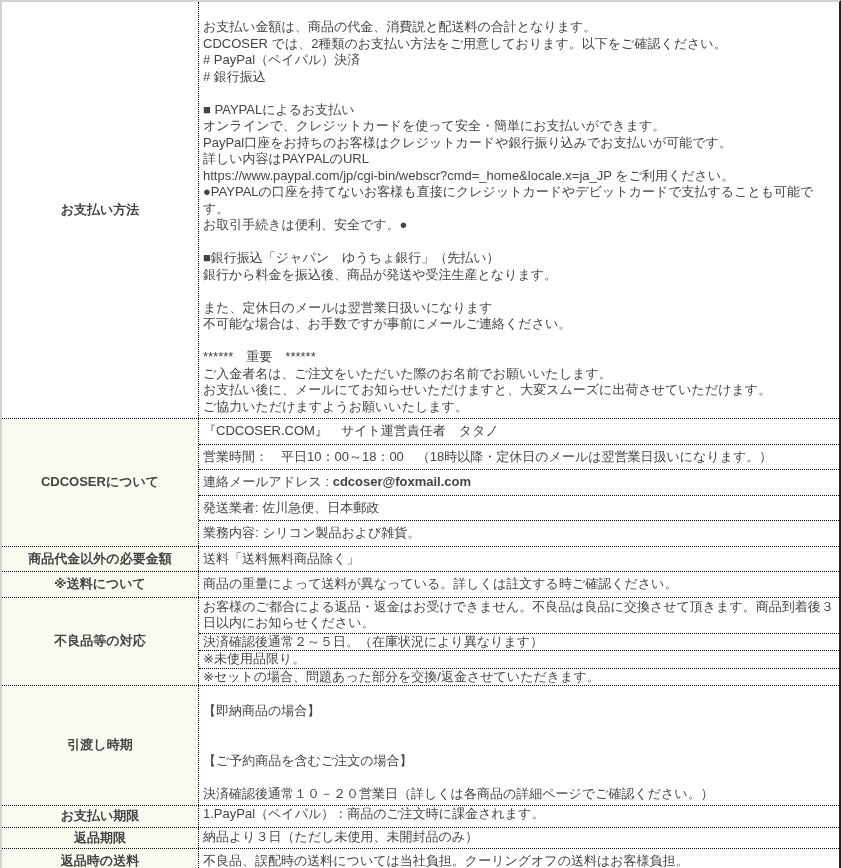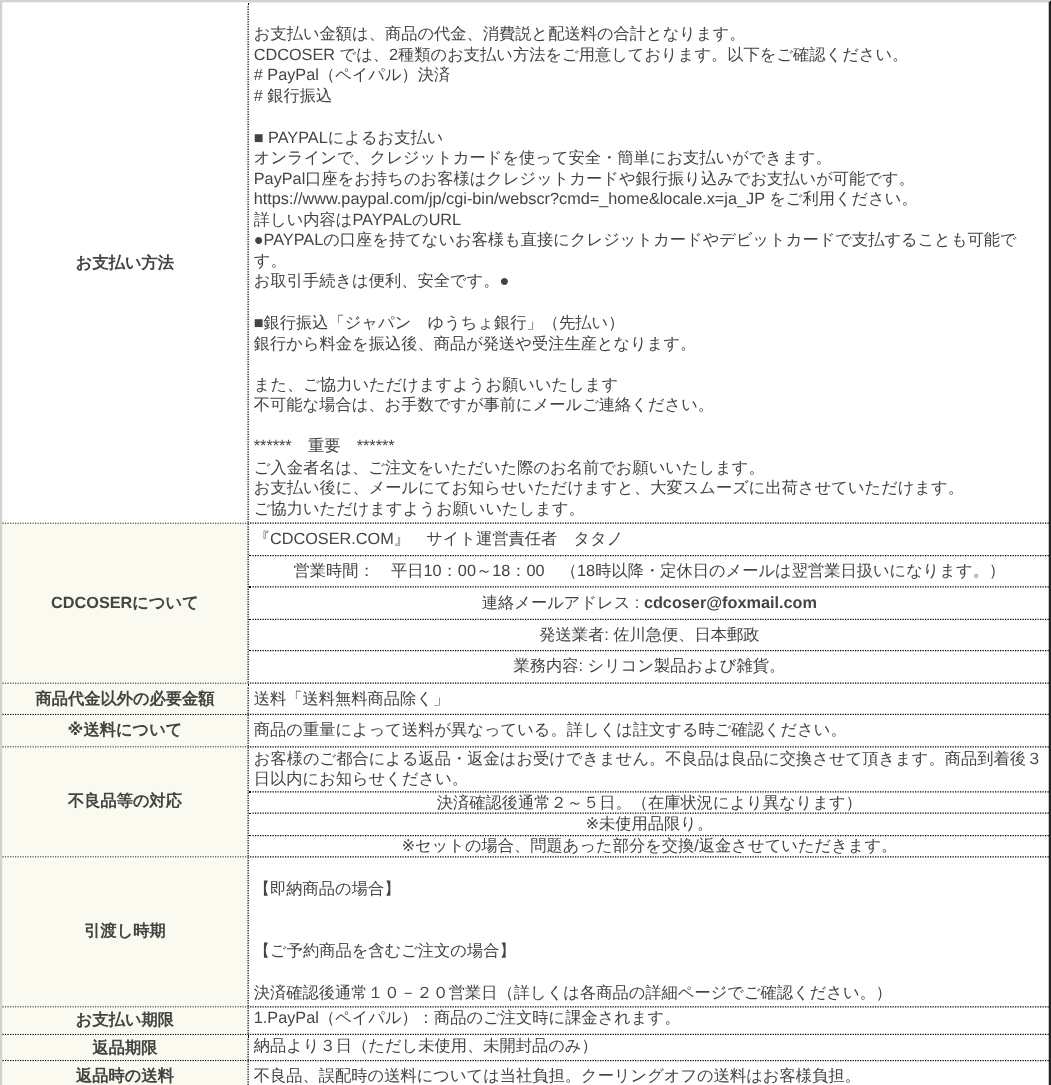--- a/index.html
+++ b/index.html
@@ -33,21 +33,21 @@
     padding: 2px 4px;
   }
   .row:first-child .header-cell { background: #ffffff; }
   .content-col { flex: 1; display: flex; flex-direction: column; min-width: 0; }
   .cell {
     padding: 4px 3px 4px 4px;
     word-break: break-all;
     overflow-wrap: anywhere;
     flex: 1;
   }
-  .cell + .cell { border-top: 1px dotted var(--dotted, #000); text-align: center; }
+  .cell + .cell { border-top: 1px dotted var(--dotted, #000); }
   .cell.pad3 { padding-top: 17px; padding-bottom: 3px; }
   .cell.pad1 { padding-top: 1px; padding-bottom: 1px; }
   .cell.pad0 { padding-top: 0; padding-bottom: 0; }
   .line { min-height: 16.5px; }
   .seg-bold { font-weight: bold; margin-top: 12px; }
 </style>
 </head>
 <body>
 
 <div class="shop-table">
@@ -58,29 +58,29 @@
       <div class="content-col">
         <div class="cell pad3">
           <div class="line">お支払い金額は、商品の代金、消費説と配送料の合計となります。</div>
           <div class="line">CDCOSER では、2種類のお支払い方法をご用意しております。以下をご確認ください。</div>
           <div class="line"># PayPal（ペイパル）決済</div>
           <div class="line"># 銀行振込</div>
           <div class="line">&nbsp;</div>
           <div class="line">■ PAYPALによるお支払い</div>
           <div class="line">オンラインで、クレジットカードを使って安全・簡単にお支払いができます。</div>
           <div class="line">PayPal口座をお持ちのお客様はクレジットカードや銀行振り込みでお支払いが可能です。</div>
+          <div class="line">詳しい内容はPAYPALのURL</div>
           <div class="line">https://www.paypal.com/jp/cgi-bin/webscr?cmd=_home&amp;locale.x=ja_JP をご利用ください。</div>
-          <div class="line">詳しい内容はPAYPALのURL</div>
           <div class="line">●PAYPALの口座を持てないお客様も直接にクレジットカードやデビットカードで支払することも可能です。</div>
           <div class="line">お取引手続きは便利、安全です。●</div>
           <div class="line">&nbsp;</div>
           <div class="line">■銀行振込「ジャパン　ゆうちょ銀行」（先払い）</div>
           <div class="line">銀行から料金を振込後、商品が発送や受注生産となります。</div>
           <div class="line">&nbsp;</div>
-          <div class="line">また、ご協力いただけますようお願いいたします</div>
+          <div class="line">また、定休日のメールは翌営業日扱いになります</div>
           <div class="line">不可能な場合は、お手数ですが事前にメールご連絡ください。</div>
           <div class="line">&nbsp;</div>
           <div class="line">******　重要　******</div>
           <div class="line">ご入金者名は、ご注文をいただいた際のお名前でお願いいたします。</div>
           <div class="line">お支払い後に、メールにてお知らせいただけますと、大変スムーズに出荷させていただけます。</div>
           <div class="line">ご協力いただけますようお願いいたします。</div>
         </div>
       </div>
     </div>
     <div class="row">

